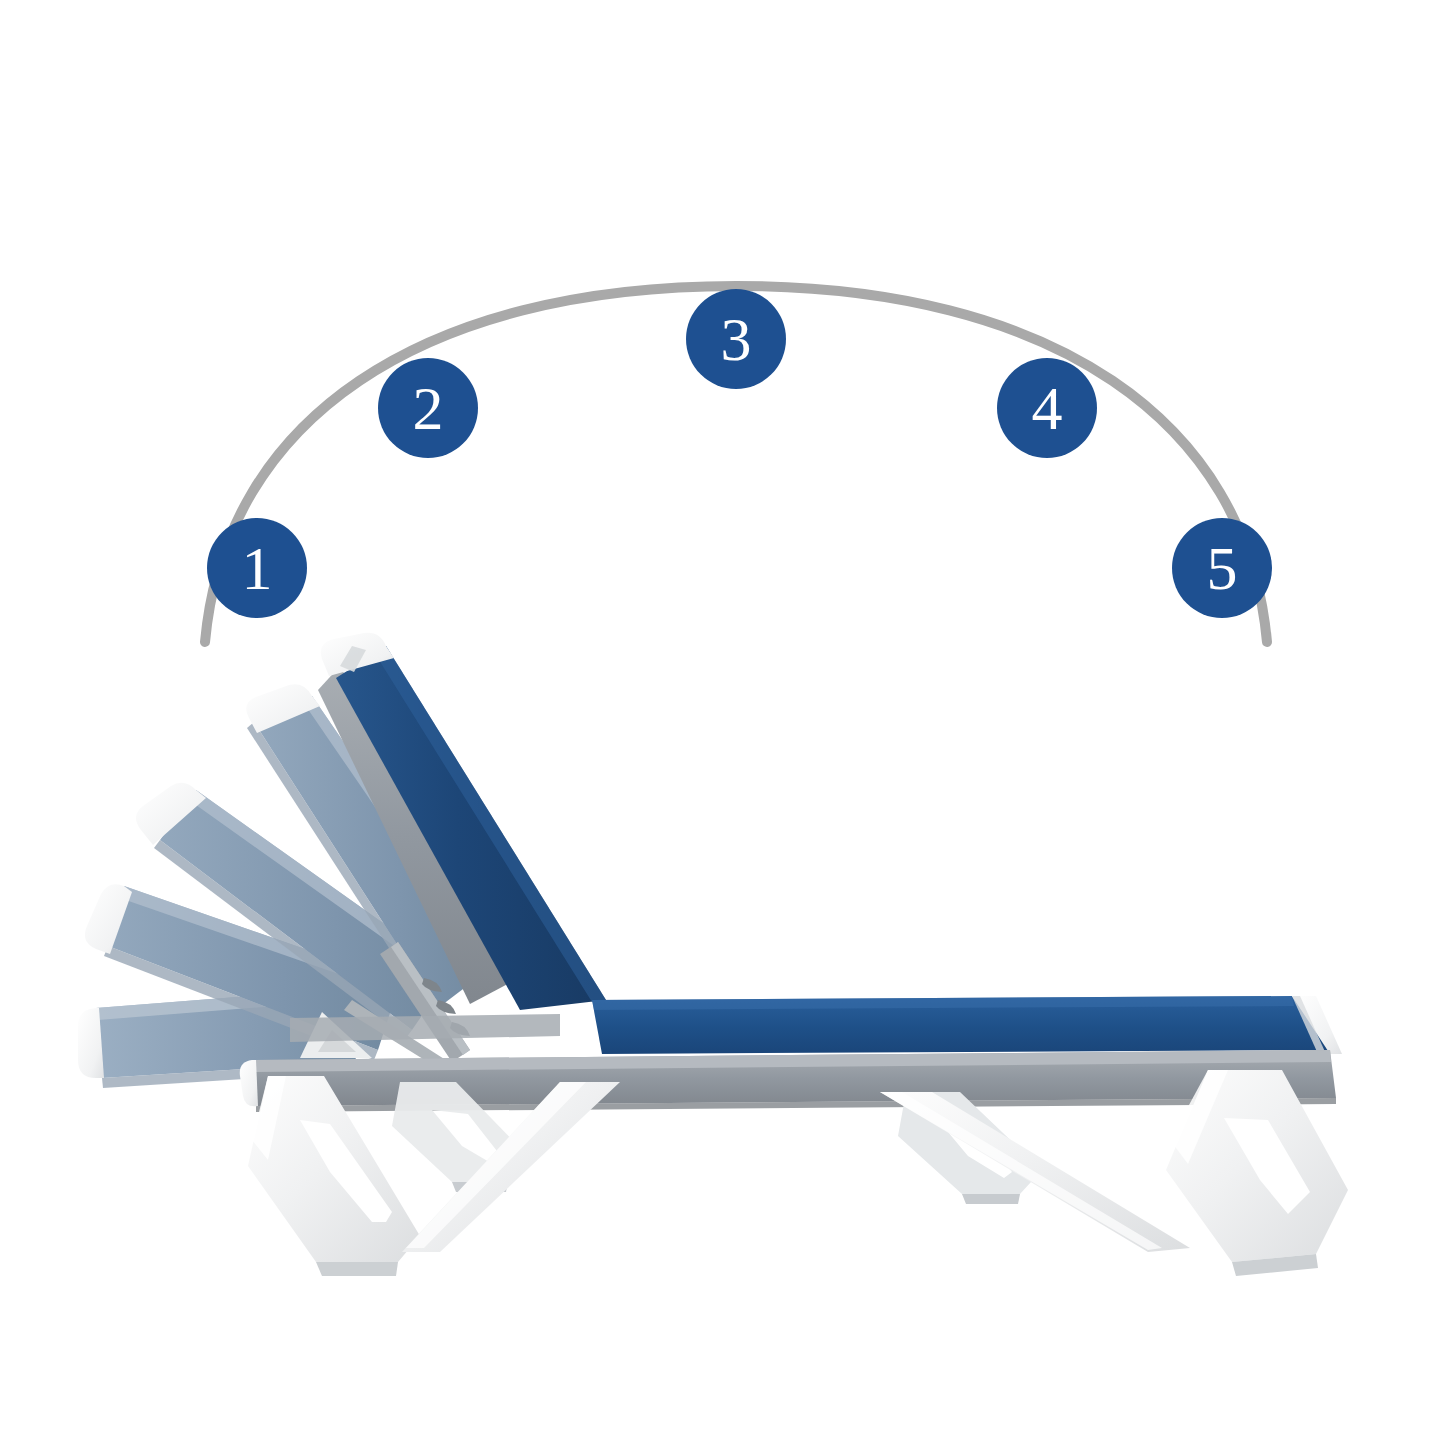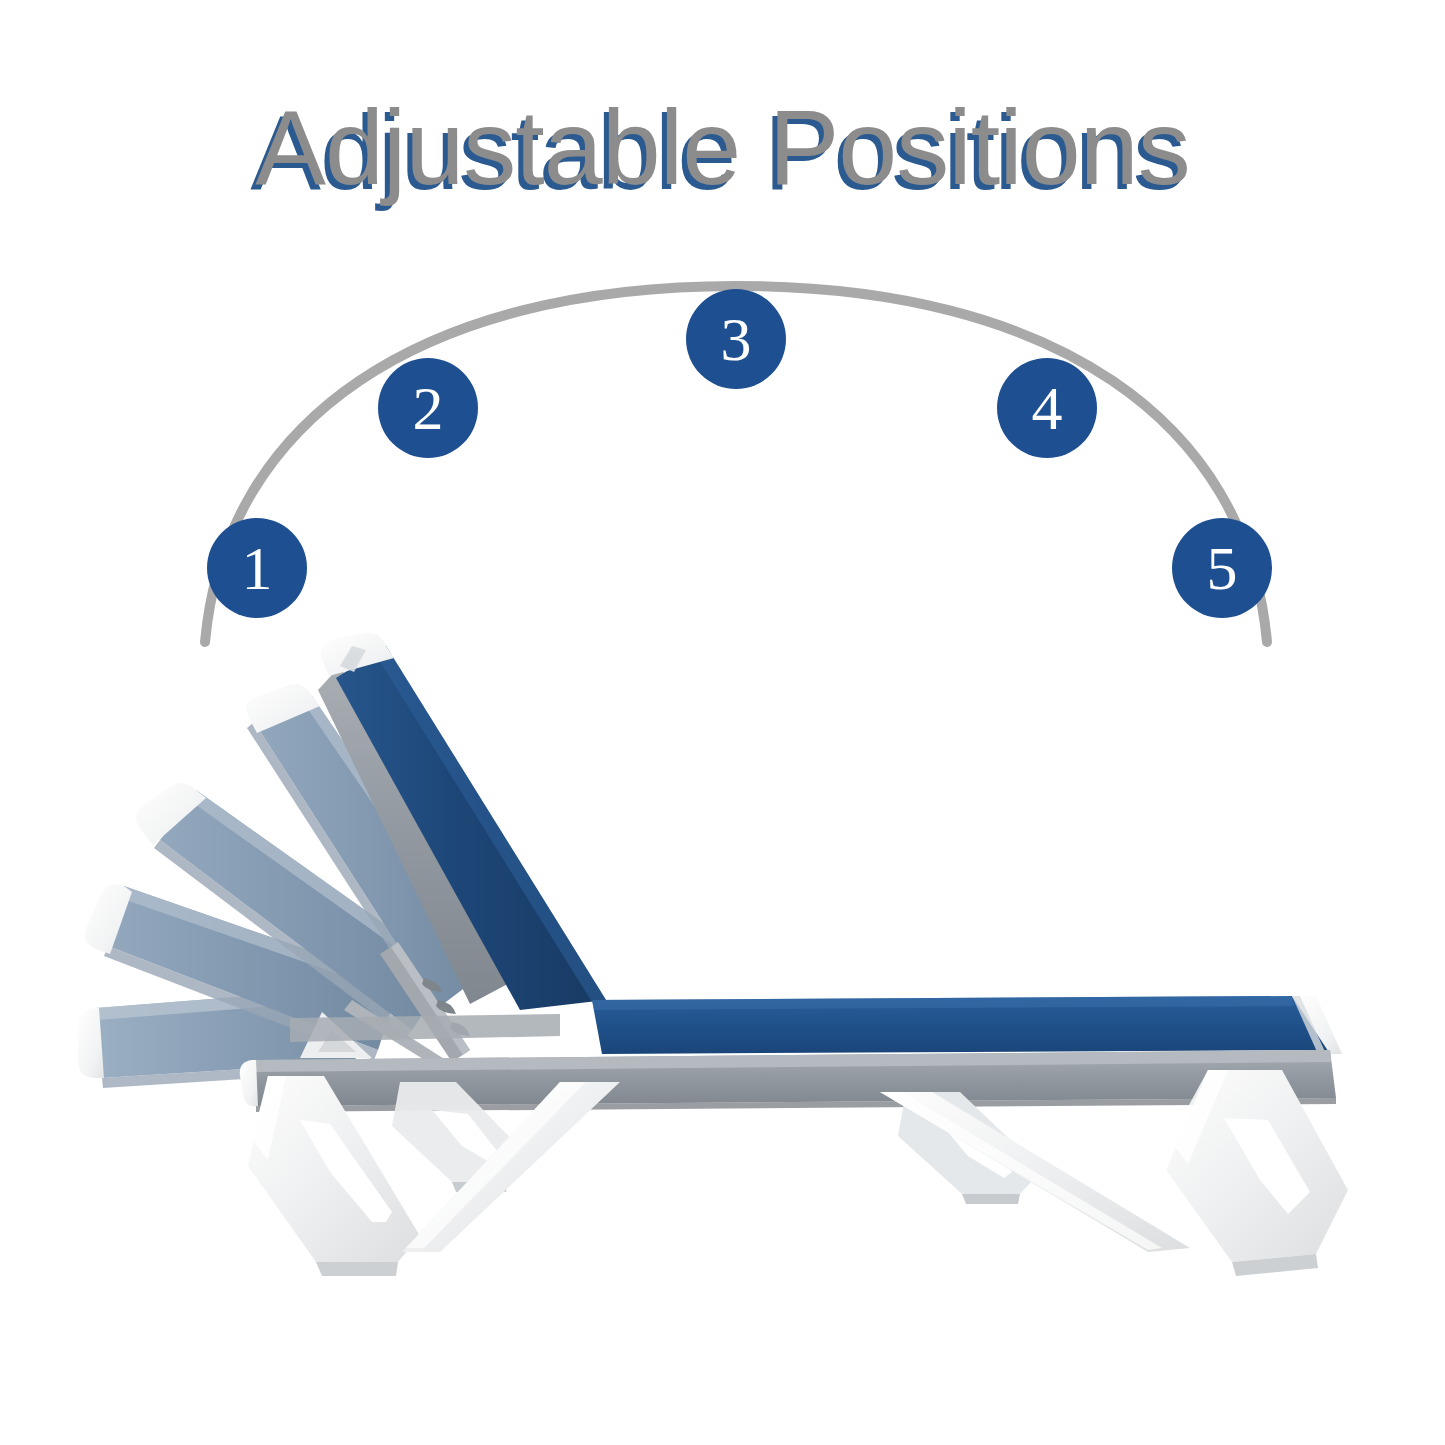--- a/index.html
+++ b/index.html
@@ -73,23 +73,20 @@
     top: 0;
     width: 1445px;
     height: 1445px;
   }
 </style>
 </head>
 <body>
 
 <div id="stage">
 
-  <div id="title-block">
-    <span id="page-title">Adjustable Positions</span>
-  </div>
 
   <svg id="arc-svg" viewBox="0 0 1445 1445">
     <path d="M 205 642
              C 225 420, 420 286, 736 286
              C 1052 286, 1247 420, 1267 642" fill="none" stroke="#a9a9a9" stroke-width="10" stroke-linecap="round"></path>
   </svg>
 
   <div class="step-node" style="left:257px; top:568px;">
     <span>1</span>
   </div>

